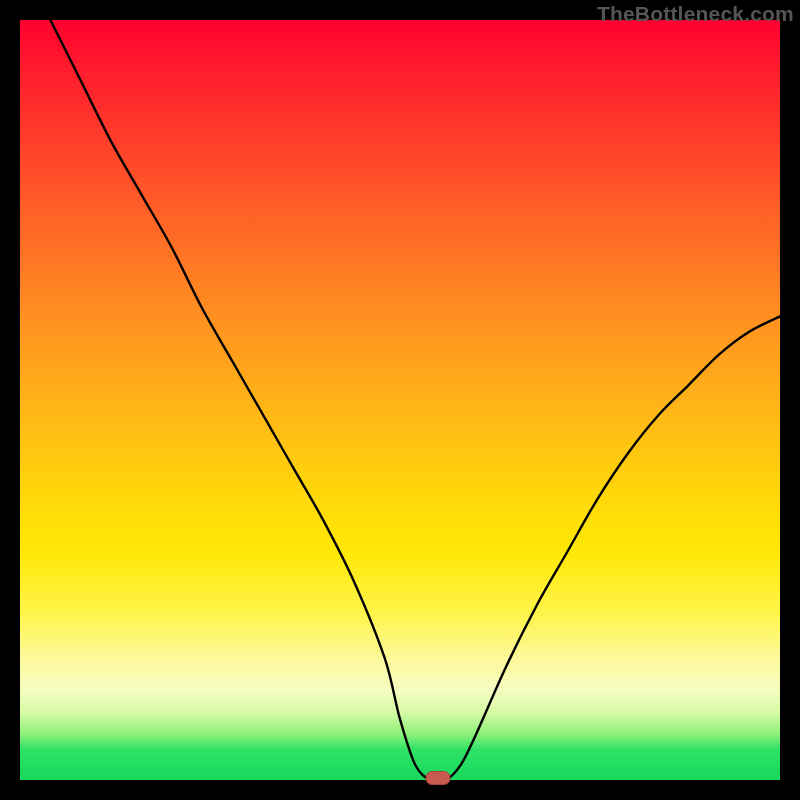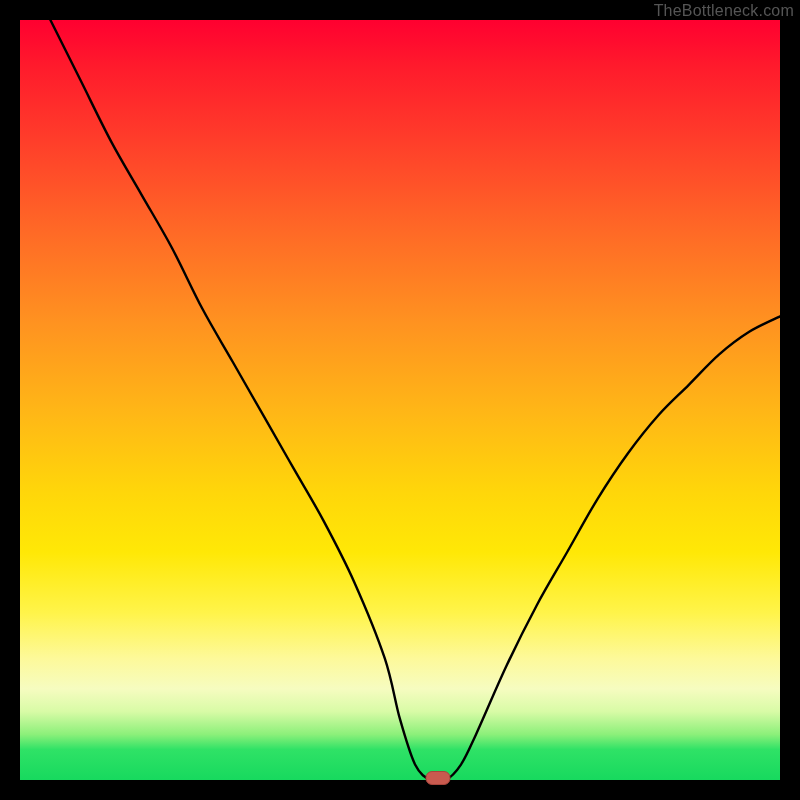--- a/index.html
+++ b/index.html
@@ -40,22 +40,22 @@
       #8cf07a 94%,
       #2fe266 96%,
       #17d95e 100%
     );
   }
   .watermark {
     position: absolute;
     top: 2px;
     right: 6px;
     color: #555555;
-    font-size: 16px;
-    font-weight: 400;
+    font-size: 21px;
+    font-weight: 700;
     letter-spacing: 0.2px;
     user-select: none;
   }
   svg.curve {
     position: absolute;
     left: 0;
     top: 0;
     width: 760px;
     height: 760px;
     overflow: visible;

